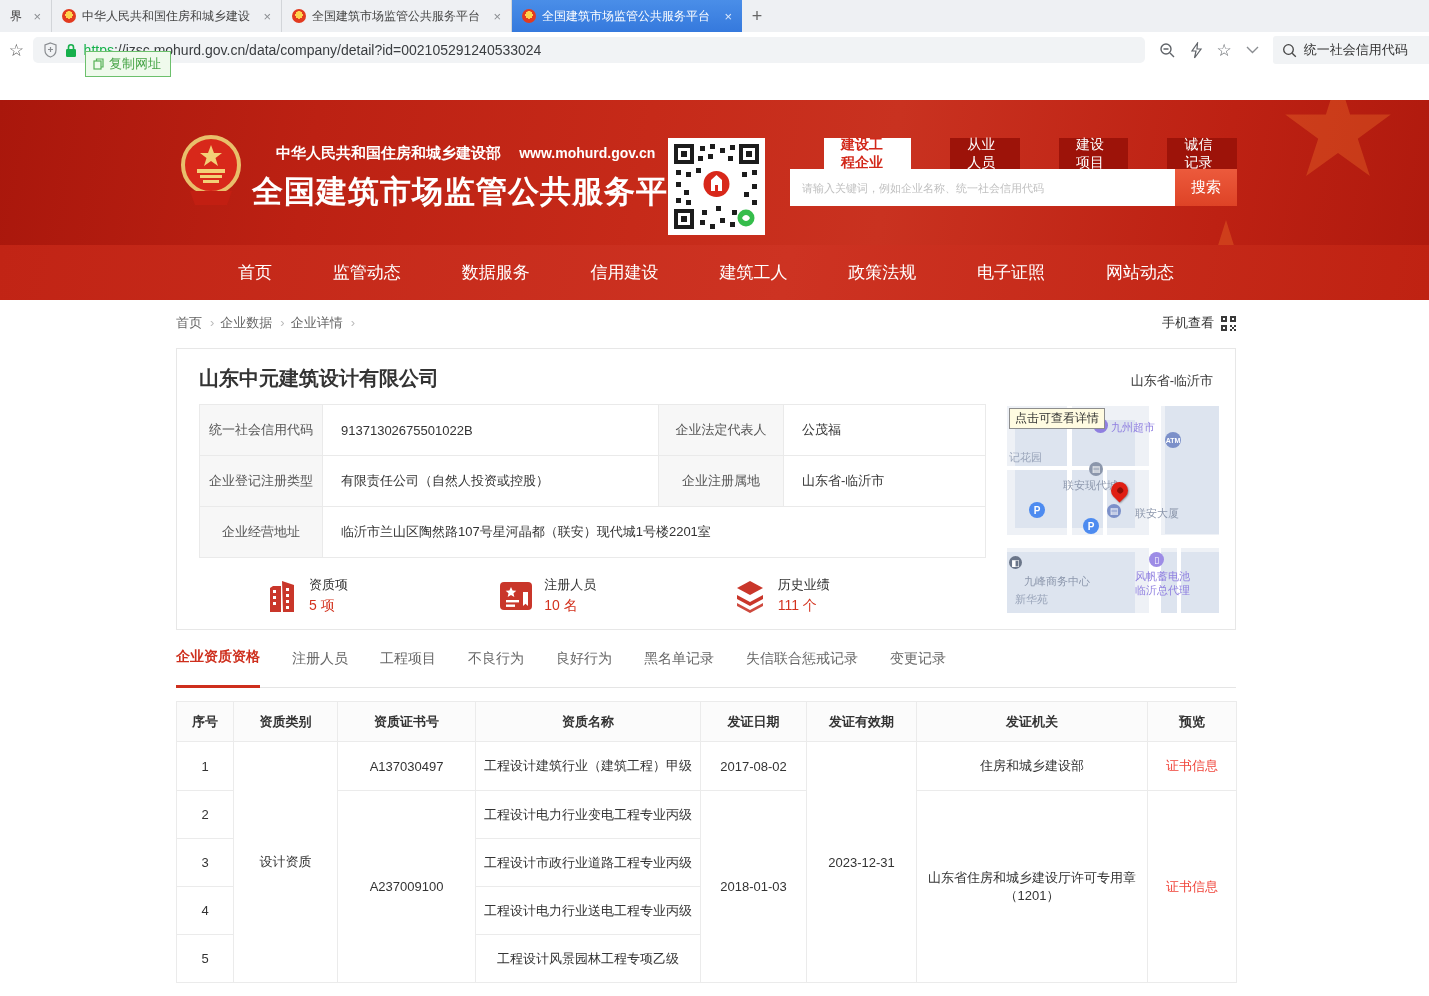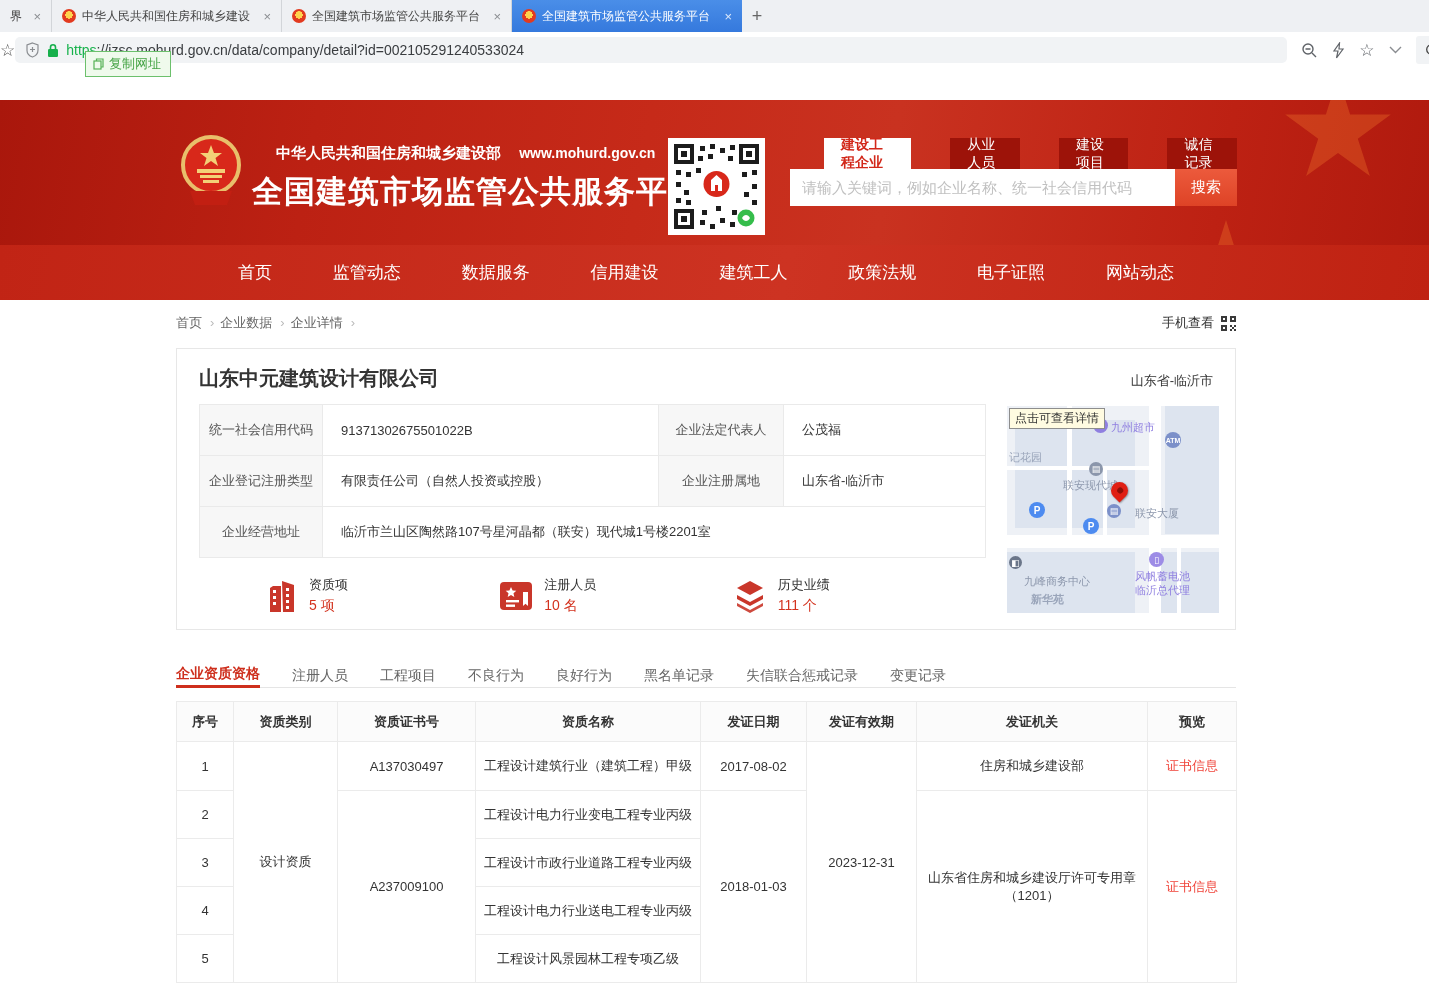--- a/index.html
+++ b/index.html
@@ -13,21 +13,21 @@
   .btab.partial { width:52px; }
   .btab .tlabel { flex:1 1 auto; overflow:hidden; text-overflow:clip; }
   .btab .tclose { color:#8a8d91; font-size:13px; flex:0 0 auto; }
   .btab.active { background:linear-gradient(#4a8ee8,#3579dd); color:#fff; border-right:none; }
   .btab.active .tclose { color:#dce9fb; }
   .favicon { width:14px; height:14px; border-radius:50%; background:radial-gradient(circle at 50% 42%, #ffd34d 0 34%, #e23a1f 35% 100%); flex:0 0 auto; }
   .newtab { width:30px; display:flex; align-items:center; justify-content:center; color:#666; font-size:18px; }
 
   .urlbar { position:relative; height:36px; background:#fff; display:flex; align-items:center; }
   .bookmark-star { width:34px; text-align:center; color:#555; font-size:17px; }
-  .url-field { height:26px; flex:0 0 auto; width:1272px; background:#f1f3f5; border-radius:5px;
+  .url-field { height:26px; flex:0 0 auto; width:1112px; background:#f1f3f5; border-radius:5px;
                display:flex; align-items:center; padding:0 10px; gap:7px;text-align:center; }
   .url-text { font-size:14px; color:#3a3d40; white-space:nowrap; overflow:hidden; }
   .url-scheme { color:#16b24b; }
   .bar-icons { display:flex; align-items:center; gap:14px; padding:0 14px; color:#5f6368; }
   .quick-search { margin-left:auto; height:28px; width:162px; background:#f1f3f5; border-radius:3px 0 0 3px;
                   display:flex; align-items:center; gap:7px; padding:0 9px; font-size:13px; color:#333; }
   .copy-tip { position:absolute; left:85px; top:19px; z-index:20; background:#effaec; border:1px solid #6cc06c;
               color:#47a447; font-size:13px; padding:3px 9px 3px 7px; display:flex; gap:5px; align-items:center; }
 
   .gap-strip { height:32px; background:#fff; }
@@ -43,21 +43,21 @@
   .site-titles { position:absolute; left:76px; top:44px; color:#fff; }
   .site-top { font-size:15px; font-weight:bold;margin-left:24px; }
   .site-top .site-url { font-weight:bold; font-size:14px; margin-left:14px; }
   .site-main { font-size:31px; font-weight:bold; letter-spacing:1px; margin-top:8px; }
   .qr-box { position:absolute; left:492px; top:38px; width:97px; height:97px; background:#fff; padding:4px; }
   .search-panel { position:absolute; left:614px; top:38px; width:447px; }
   .stabs { display:flex; gap:5px; height:31px; }
   .stab { padding:10px 17px; display:flex; align-items:center; font-size:14px; background:#9d1309; color:#fff;margin-left:34px; }
   .stab.active { background:#fff; color:#d2281a; font-weight:bold; }
   .srow { display:flex; height:37px; }
-  .sinput { flex:1; background:#fff; border:none; outline:none; font-size:15px; padding:0 12px; color:#333; }
+  .sinput { flex:1; background:#fff; border:none; outline:none; font-size:11px; padding:0 12px; color:#333; }
   .sinput::placeholder { color:#c0c0c0; }
   .sbtn { width:62px; background:linear-gradient(#ec5a3c,#de4326); color:#fff; font-size:15px;
           display:flex; align-items:center; justify-content:center; }
 
   .navbar { height:55px; background:linear-gradient(100deg,#c12415,#cd3322 55%,#bf2212); }
   .nav-inner { width:1060px; margin-left:176px; height:100%; display:flex; align-items:center;
                justify-content:space-between; padding:0 62px; }
   .nav-item { color:#fff; font-size:17px; }
 
   
@@ -89,21 +89,21 @@
          color:#fff; font-size:9px; font-weight:bold; z-index:2; }
   .mroad-h { position:absolute; left:0; width:212px; height:13px; background:#fff; }
   .mroad-v { position:absolute; top:0; height:207px; width:12px; background:#fff; }
   .mroad-t { position:absolute; background:#fff; }
   .mblock { position:absolute; background:#dde4ef; }
   .pin { position:absolute; width:17px; height:17px; background:#e01f14; border-radius:50% 50% 50% 0;
          transform:rotate(-45deg); z-index:4; box-shadow:0 1px 2px rgba(0,0,0,.4); }
   .pin::after { content:""; position:absolute; left:5.5px; top:5.5px; width:6px; height:6px; border-radius:50%; background:#8f0f08; }
 
   .dtabs { display:flex; gap:32px; align-items:flex-end; height:38px; border-bottom:1px solid #e5e5e5; margin-top:20px; }
-  .dtab { font-size:14px; color:#666; padding-bottom:2px; }
+  .dtab { font-size:14px; color:#666; padding-bottom:19px; }
   .dtab.active { color:#ce2f1d; border-bottom:3px solid #ce2f1d; margin-bottom:-1px; font-weight:bold; }
 
   table.qual { border-collapse:collapse; table-layout:fixed; width:1060px; margin-top:13px; }
   table.qual th { height:40px; background:#fbfbfb; font-size:13px; color:#333; border:1px solid #ebebeb; font-weight:bold; }
   table.qual td { font-size:13px; color:#333; border:1px solid #ebebeb; text-align:center; height:48px; padding:2px 6px; }
   .cert-link { color:#f0443a; cursor:pointer; }
 
   svg { display:block; }
 </style>
 </head>
@@ -425,21 +425,21 @@
       <div class="pin" style="left:104px;top:76px;"></div>
       <div class="poi" style="left:100px;top:98px;width:14px;height:14px;background:#7c90c9;">▤</div>
       <span class="mlabel m-gray" style="left:128px;top:100px;">联安大厦</span>
       <div class="poi" style="left:22px;top:96px;width:16px;height:16px;background:#4d8bf0;font-size:10px;">P</div>
       <div class="poi" style="left:76px;top:112px;width:16px;height:16px;background:#4d8bf0;font-size:10px;">P</div>
       <div class="poi" style="left:2px;top:150px;width:13px;height:13px;background:#6b7689;">◧</div>
       <span class="mlabel m-gray" style="left:17px;top:168px;">九峰商务中心</span>
       <div class="poi" style="left:142px;top:146px;width:15px;height:15px;background:#9d8ce6;">▯</div>
       <span class="mlabel m-purple" style="left:128px;top:163px;">风帆蓄电池</span>
       <span class="mlabel m-purple" style="left:128px;top:177px;">临沂总代理</span>
-      <span class="mlabel m-faint" style="left:24px;top:186px;font-weight:bold;">新华苑</span>
+      <span class="mlabel m-faint" style="left:8px;top:186px;">新华苑</span>
     </div>
   </div>
 
   <div class="dtabs">
     <span class="dtab active">企业资质资格</span>
     <span class="dtab">注册人员</span>
     <span class="dtab">工程项目</span>
     <span class="dtab">不良行为</span>
     <span class="dtab">良好行为</span>
     <span class="dtab">黑名单记录</span>

